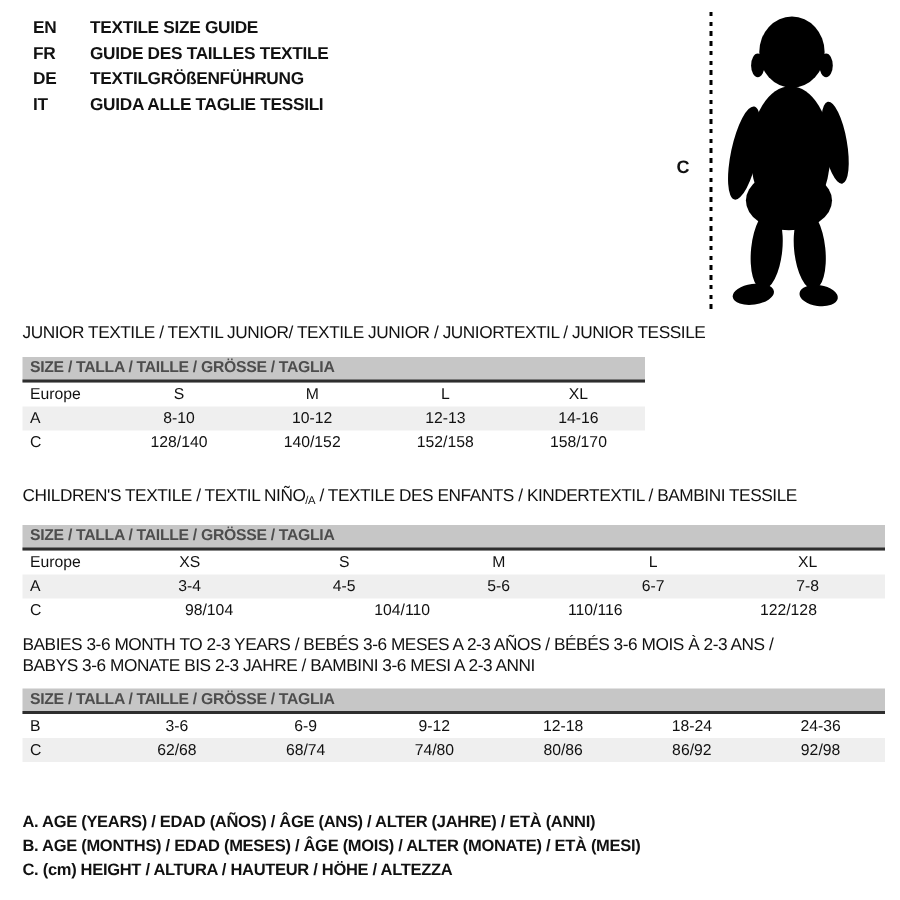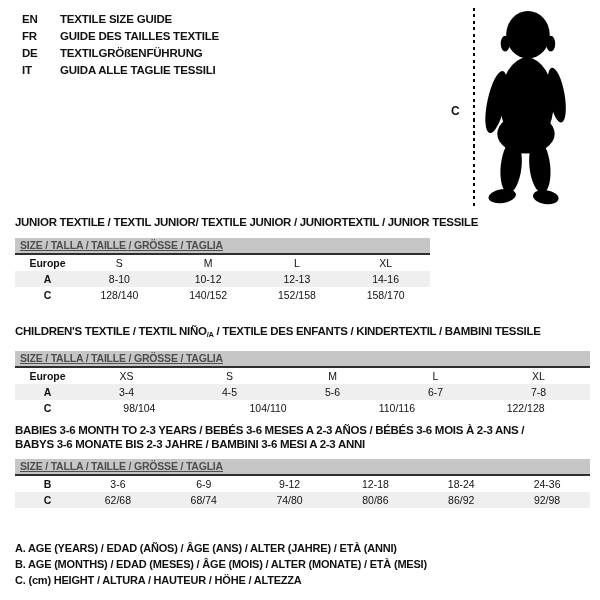--- a/index.html
+++ b/index.html
@@ -13,32 +13,31 @@
   .lang-code{width:38px;}
   
   .dash-line{
     position:absolute;left:473px;top:8px;width:2px;height:200px;
     background:repeating-linear-gradient(to bottom,#000 0 3px,transparent 3px 6.5px);
   }
   .height-label{position:absolute;left:451px;top:104px;font-weight:700;font-size:12px;}
   .baby{position:absolute;left:478px;top:8px;}
   
   .tbl{position:absolute;left:15px;}
-  .tbl-title{font-weight:700;font-size:11.5px;letter-spacing:-0.3px;line-height:14px;white-space:nowrap;}
+  .tbl-title{font-weight:400;font-size:11.5px;letter-spacing:-0.3px;line-height:14px;white-space:nowrap;}
   .tbl-title .sub{font-size:7.5px;vertical-align:-2px;}
   .size-bar{
     margin-top:9px;height:15px;line-height:15px;padding-left:5px;
     background:var(--header_bar_bg,#c6c6c6);color:var(--header_bar_text,#4d4d4d);
     font-weight:700;font-size:10.5px;letter-spacing:-0.2px;
     border-bottom:2px solid var(--rule,#2e2e2e);
-    text-decoration:underline;
   }
   .t-row{display:flex;height:16px;line-height:16px;font-size:10.5px;}
   .t-row.shaded{background:var(--alt_row_bg,#efefef);}
-  .t-label{width:55px;padding-left:5px;text-align:center;font-weight:bold;}
+  .t-label{width:55px;padding-left:5px;text-align:left;}
   .t-cell{flex:1;text-align:center;}
   
   .footnotes{position:absolute;left:15px;top:540px;}
   .fn-line{font-weight:700;font-size:11px;letter-spacing:-0.2px;line-height:16px;white-space:nowrap;}
 </style>
 </head>
 <body>
 
 <div class="page">
 

